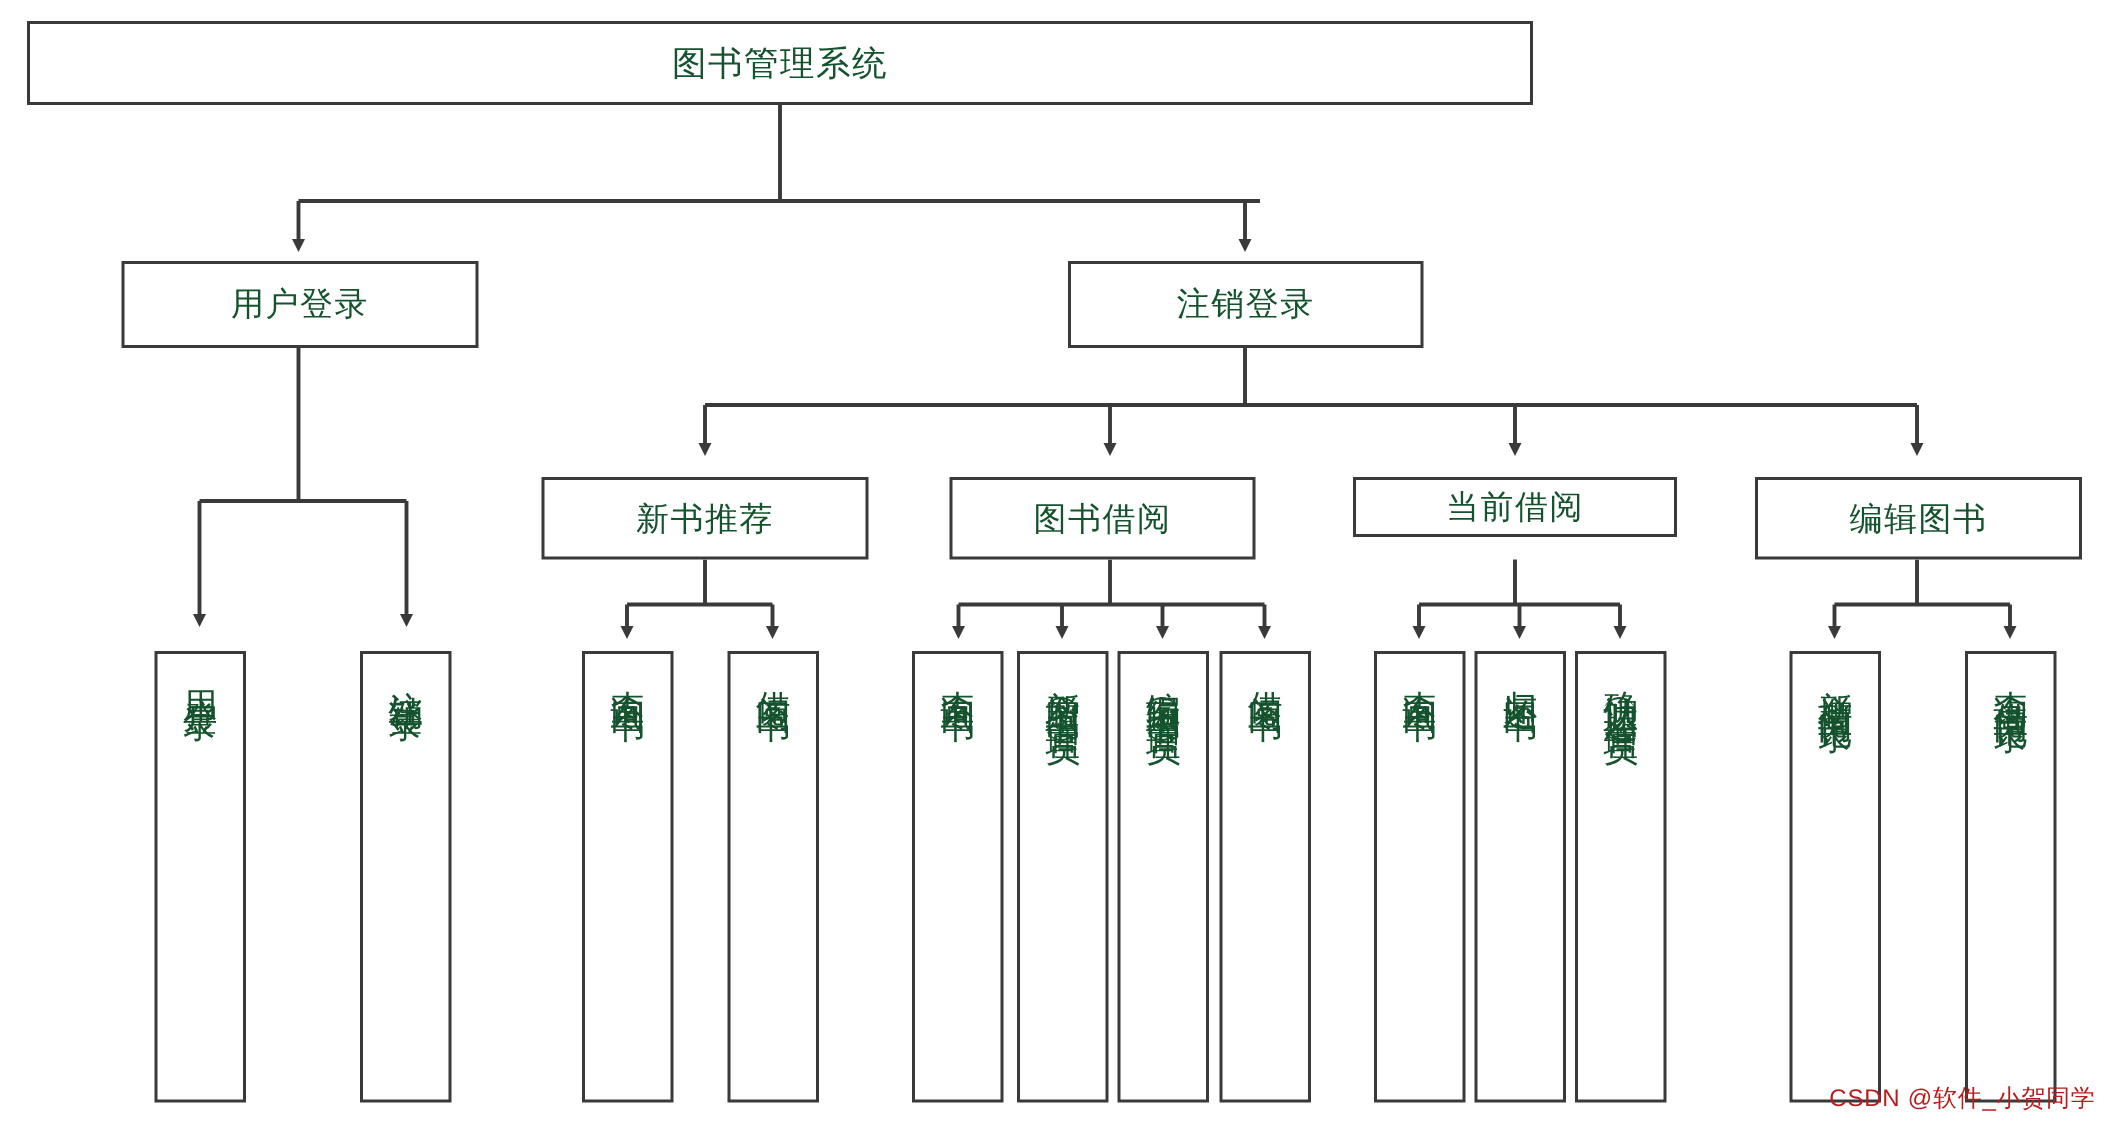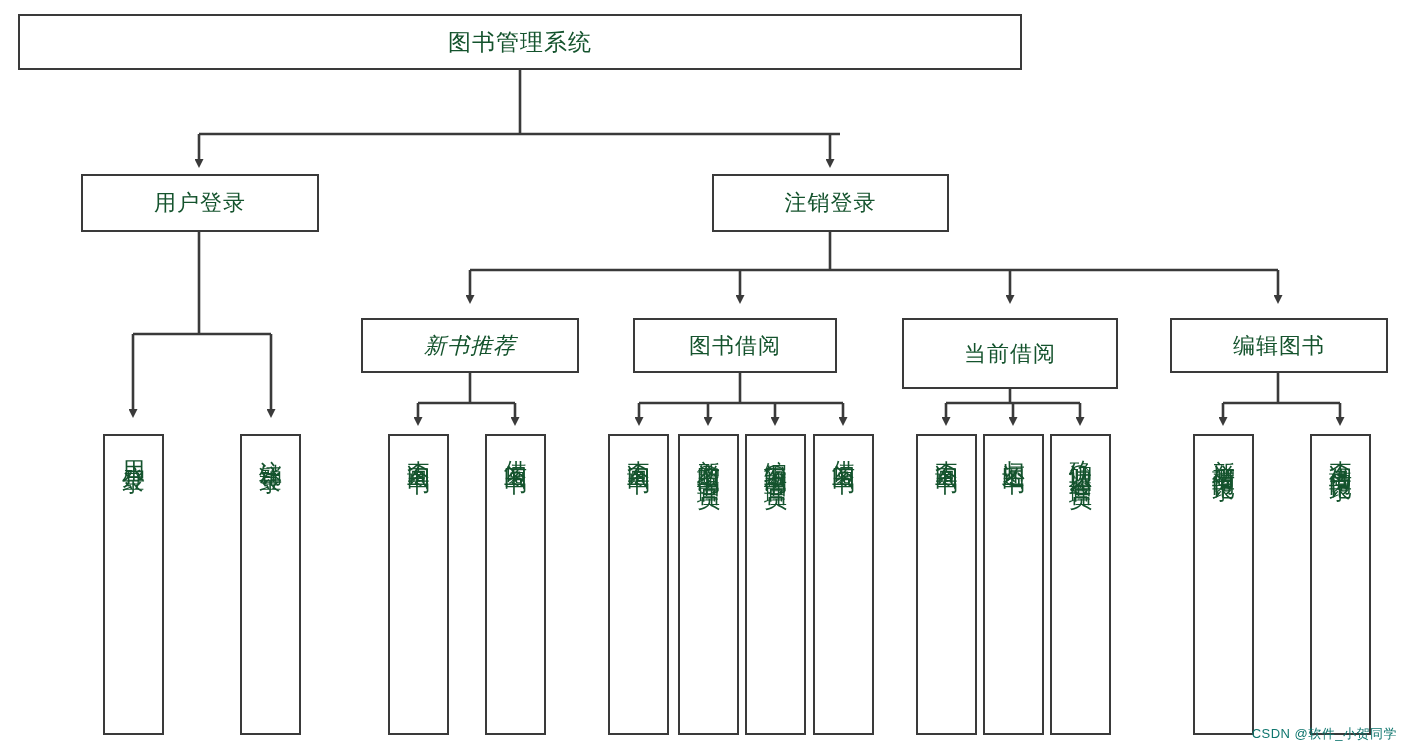--- a/index.html
+++ b/index.html
@@ -57,22 +57,22 @@
     text-orientation: upright;
     font-size: 23px;
     letter-spacing: 4px;
     line-height: 1;
     white-space: nowrap;
   }
   .watermark {
     position: absolute;
     right: 8px;
     bottom: 4px;
-    font-size: 13px;
-    color: #0f766e;
+    font-size: 16px;
+    color: #b91c1c;
     letter-spacing: 0.5px;
     white-space: nowrap;
     pointer-events: none;
   }
 </style>
 </head>
 <body>
 
 <div id="canvas">
 
@@ -131,27 +131,27 @@
     <span class="lbl">图书管理系统</span>
   </div>
 
   <div class="node h" style="left:81px; top:174px; width:238px; height:58px;">
     <span class="lbl">用户登录</span>
   </div>
   <div class="node h" style="left:712px; top:174px; width:237px; height:58px;">
     <span class="lbl">注销登录</span>
   </div>
 
-  <div class="node h" style="left:361px; top:318px; width:218px; height:55px;font-style:italic;">
+  <div class="node h" style="left:361px; top:318px; width:218px; height:55px;">
     <span class="lbl">新书推荐</span>
   </div>
   <div class="node h" style="left:633px; top:318px; width:204px; height:55px;">
     <span class="lbl">图书借阅</span>
   </div>
-  <div class="node h" style="left:902px; top:318px; width:216px; height:71px;">
+  <div class="node h" style="left:902px; top:318px; width:216px; height:40px;">
     <span class="lbl">当前借阅</span>
   </div>
   <div class="node h" style="left:1170px; top:318px; width:218px; height:55px;">
     <span class="lbl">编辑图书</span>
   </div>
 
   <div class="node v" style="left:103px; top:434px; width:61px; height:301px;">
     <span class="lbl">用户登录</span>
   </div>
   <div class="node v" style="left:240px; top:434px; width:61px; height:301px;">

